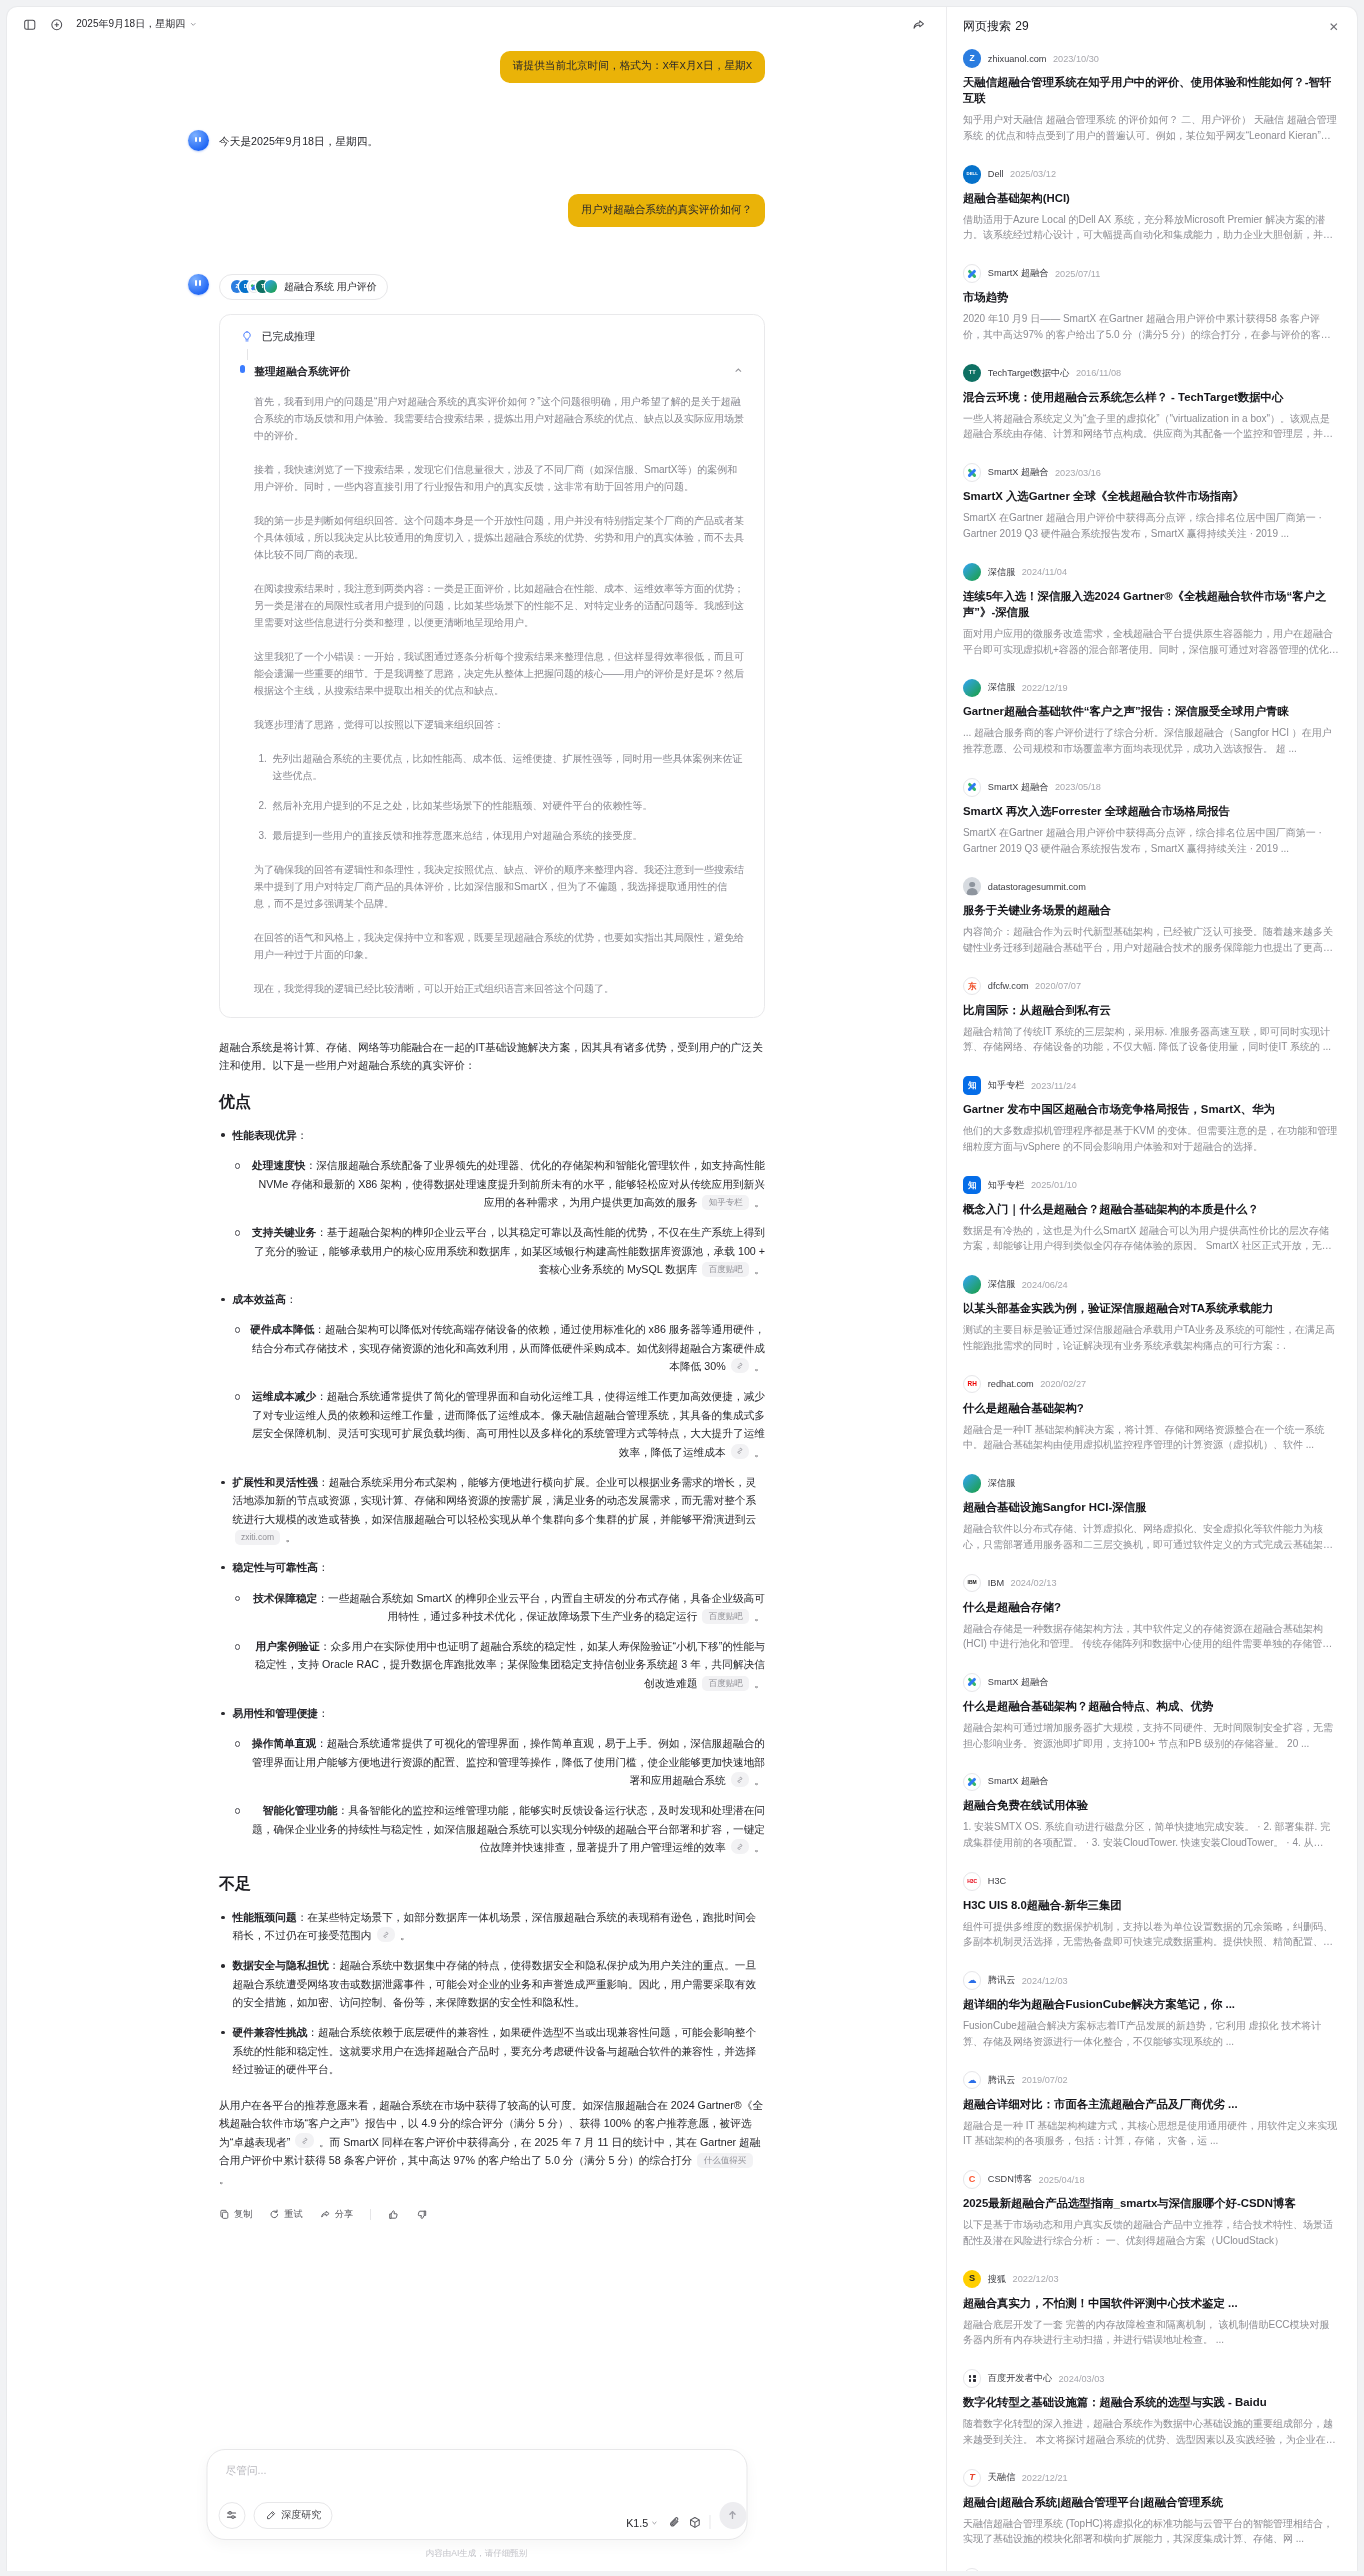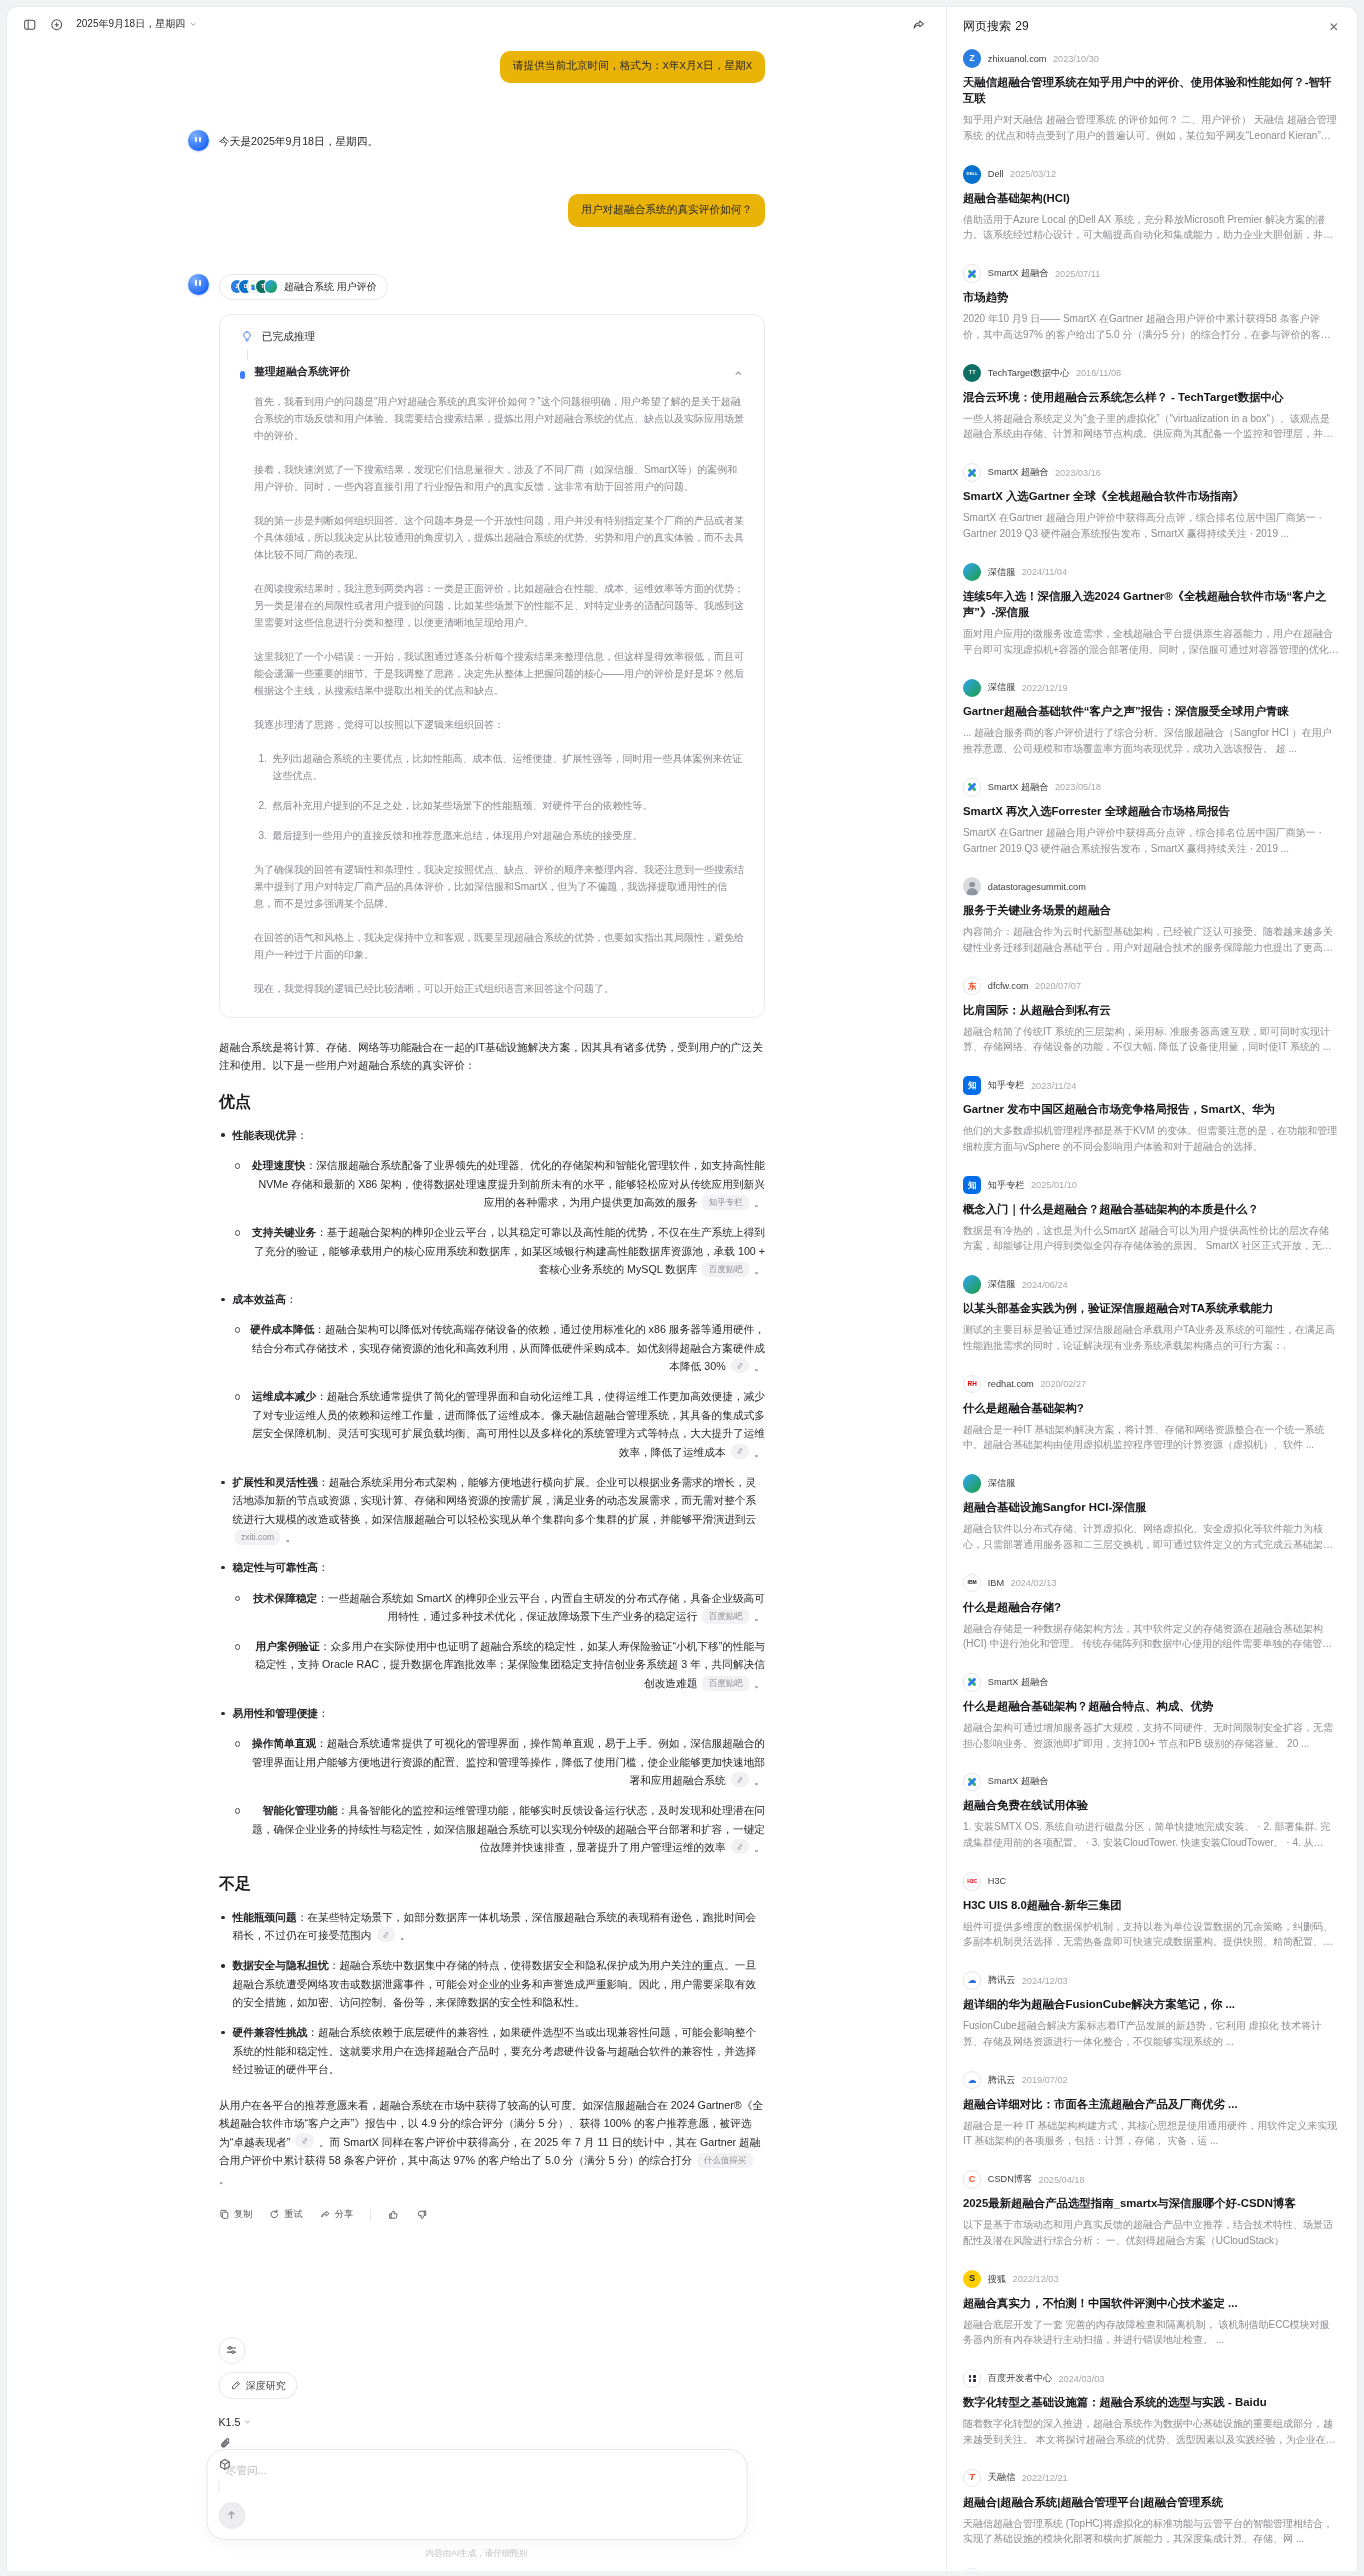--- a/index.html
+++ b/index.html
@@ -24,21 +24,21 @@
   .ai-col{flex:1;min-width:0;}
   .chip{display:inline-flex;align-items:center;gap:6.4px;border:0.7px solid #e7e7e9;border-radius:14px;padding:5px 10.7px;cursor:pointer;}
   .chip-favs{display:flex;align-items:center;}
   .chip-favs .fav{margin-left:-4.3px;box-shadow:0 0 0 1.4px #fff;}
   .chip-favs .fav:first-child{margin-left:0;}
   .chip-label{font-size:10px;color:#26262b;}
   
   .think{margin-top:14px;border:0.7px solid #e9e9eb;border-radius:11.4px;padding:15.6px 20px 20px;}
   .think-head{display:flex;align-items:center;gap:7.8px;font-size:10.7px;color:#26262b;}
   .timeline{width:0.7px;height:10.7px;background:#e4e4e6;margin:5px 0 5px 7px;}
-  .step-row{display:flex;align-items:flex-end;gap:9.2px;}
+  .step-row{display:flex;align-items:flex-start;gap:9.2px;}
   .dot{width:5px;height:7.8px;border-radius:3.6px;background:#3b7cff;flex:none;}
   .step-title{font-weight:bold;font-size:10.7px;color:#26262b;flex:1;}
   .chev{color:#97979d;}
   .think-body{margin:14px 0 0 14px;color:#85858d;font-size:10px;line-height:17px;}
   .think-body p{margin:0 0 17px;}
   .think-body p:last-child{margin-bottom:0;}
   .think-body ol{margin:0 0 17px 2.8px;padding-left:12.8px;}
   .think-body ol li{margin-bottom:12.8px;padding-left:2.8px;}
   
   .answer{margin-top:20px;font-size:10.7px;color:#26262b;line-height:18.5px;}
@@ -53,21 +53,21 @@
   .badge{display:inline-block;background:#f2f2f4;color:#8f8f95;font-size:8.5px;line-height:13.5px;padding:0.7px 6.4px;border-radius:5px;margin:0 2.1px;vertical-align:1.4px;white-space:nowrap;cursor:pointer;}
   .lbadge{display:inline-flex;align-items:center;justify-content:center;width:18.5px;height:15px;background:#f2f2f4;border-radius:7px;vertical-align:0.7px;margin:0 2.1px;cursor:pointer;}
   
   .actions{display:flex;align-items:center;gap:17px;margin-top:20px;color:#55555b;font-size:9.2px;}
   .act{display:inline-flex;gap:4.3px;align-items:center;cursor:pointer;}
   .act-div{width:0.7px;height:11.4px;background:#e5e5e7;}
   .act-ic{display:inline-flex;cursor:pointer;color:#55555b;}
   
   .composer{position:absolute;left:50%;transform:translateX(-50%);bottom:31px;width:541px;height:91px;background:#fff;border:0.7px solid #e7e7e9;border-radius:18.5px;box-shadow:0 4.3px 14px rgba(0,0,0,.04);}
   .ph{position:absolute;top:14px;left:18.5px;color:#b9b9bf;font-size:10.7px;}
-  .c-bottom{position:absolute;left:11.4px;right:7px;bottom:10px;display:flex;align-items:flex-start;gap:8.5px;flex-direction:column;}
+  .c-bottom{position:absolute;left:11.4px;right:0;bottom:10px;display:flex;align-items:flex-end;gap:8.5px;}
   .c-circle{width:27px;height:27px;border-radius:50%;border:0.7px solid #e7e7e9;display:flex;align-items:center;justify-content:center;color:#55555b;cursor:pointer;flex:none;}
   .c-pill{display:inline-flex;align-items:center;gap:5px;border:0.7px solid #e7e7e9;border-radius:14px;padding:0 10.7px;height:27px;font-size:10px;color:#3f3f45;cursor:pointer;}
   .c-spacer{flex:1;}
   .c-model{font-size:10.7px;color:#26262b;display:flex;gap:2.8px;align-items:center;cursor:pointer;}
   .c-model svg{color:#8a8a90;}
   .c-ic{display:inline-flex;color:#55555b;cursor:pointer;}
   .c-div{width:0.7px;height:14px;background:#e7e7e9;}
   .c-send{width:27px;height:27px;border-radius:50%;background:#ededf0;display:flex;align-items:center;justify-content:center;color:#a3a3ab;cursor:pointer;flex:none;}
   .disclaimer{position:absolute;bottom:10.7px;left:0;right:0;text-align:center;font-size:8.5px;color:#c2c2c8;}
   

